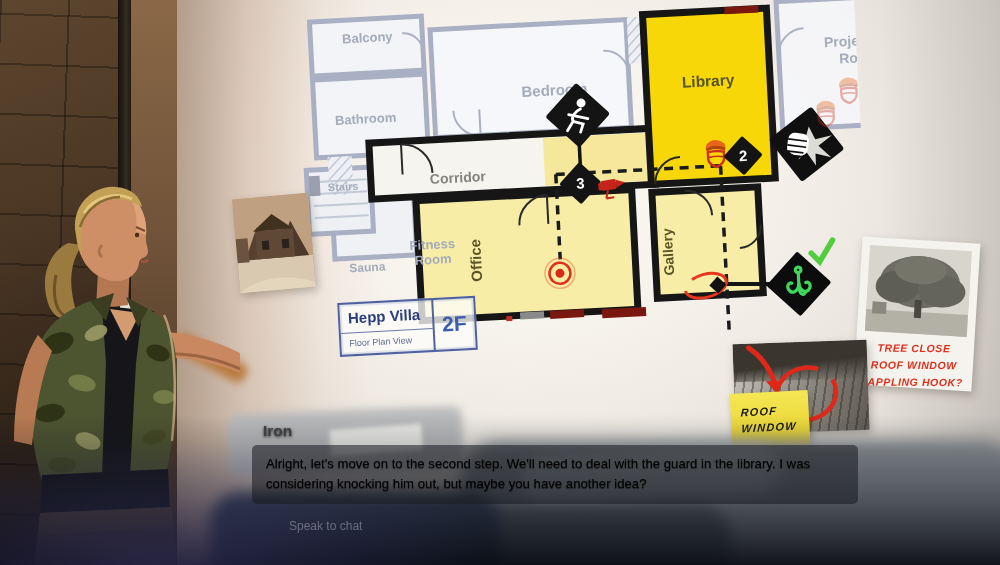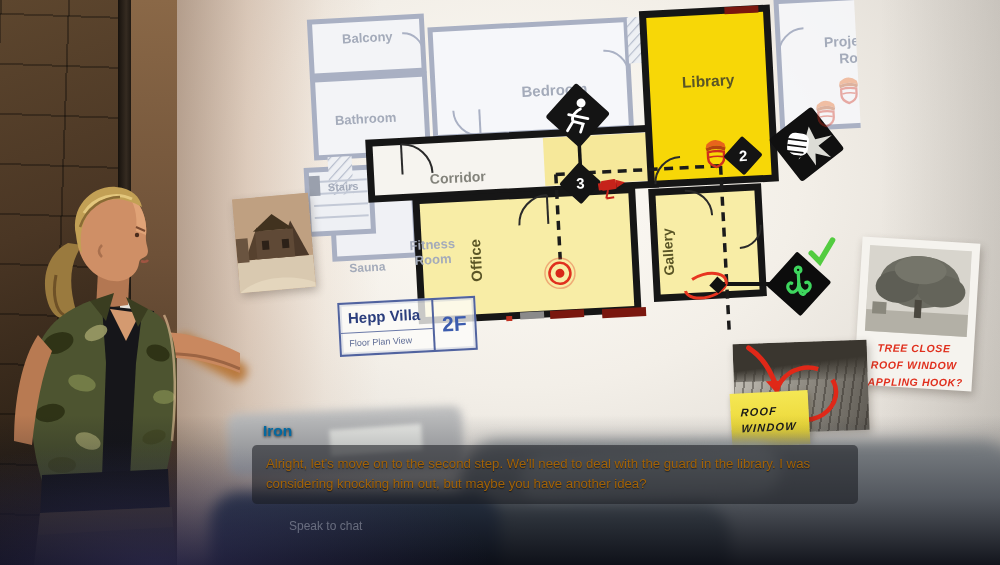--- a/index.html
+++ b/index.html
@@ -68,25 +68,25 @@
   #roof-boards{position:absolute;left:0;top:0;width:100%;height:100%;
     background:repeating-linear-gradient(100deg, rgba(0,0,0,0) 0 7px, rgba(35,30,25,.38) 7px 9px);}
   #roof-dark{position:absolute;left:0;top:0;width:100%;height:42%;
     background:linear-gradient(175deg,#3a362f 55%, rgba(58,54,47,0) 100%);}
   #sticky{left:731px;top:392px;width:78px;height:54px;transform:rotate(-3deg);
     background:linear-gradient(180deg,#f5e754,#e7d12d);box-shadow:2px 3px 6px rgba(60,50,20,.35);
     display:flex;flex-direction:column;justify-content:center;padding-left:10px;box-sizing:border-box;}
   .sticky-line{font-size:11px;font-weight:bold;font-style:italic;letter-spacing:1.2px;color:#191919;transform:skewX(-6deg);line-height:1.5;}
 
   
-  #hud-name{left:263px;top:422px;font-size:15.5px;font-weight:bold;color:#0369a1;
+  #hud-name{left:263px;top:422px;font-size:15.5px;font-weight:bold;color:#404040;
     text-shadow:0 1px 3px rgba(0,0,0,.85);z-index:30;}
   #hud-panel{left:252px;top:445px;width:606px;border-radius:5px;background:rgba(24,26,31,.55);
     padding:9px 14px 10px;box-sizing:border-box;z-index:30;}
-  #hud-text{font-size:13.2px;line-height:1.5;color:#a16207;text-shadow:0 1px 1px rgba(0,0,0,.55);}
+  #hud-text{font-size:13.2px;line-height:1.5;color:#000000;text-shadow:0 1px 1px rgba(0,0,0,.55);}
   #hud-prompt{left:289px;top:519px;font-size:12px;color:rgba(200,206,216,.42);z-index:30;}
   #bottom-grad{left:0;top:415px;width:1000px;height:150px;z-index:20;
     background:linear-gradient(180deg, rgba(10,14,24,0) 0%, rgba(12,16,28,.45) 55%, rgba(8,10,18,.92) 100%);}
   #purple-glow{left:0px;top:430px;width:520px;height:135px;z-index:21;pointer-events:none;
     background:radial-gradient(ellipse at 30% 100%, rgba(95,85,170,.30), rgba(0,0,0,0) 65%);}
 </style>
 </head>
 <body>
 
 <div id="stage">

